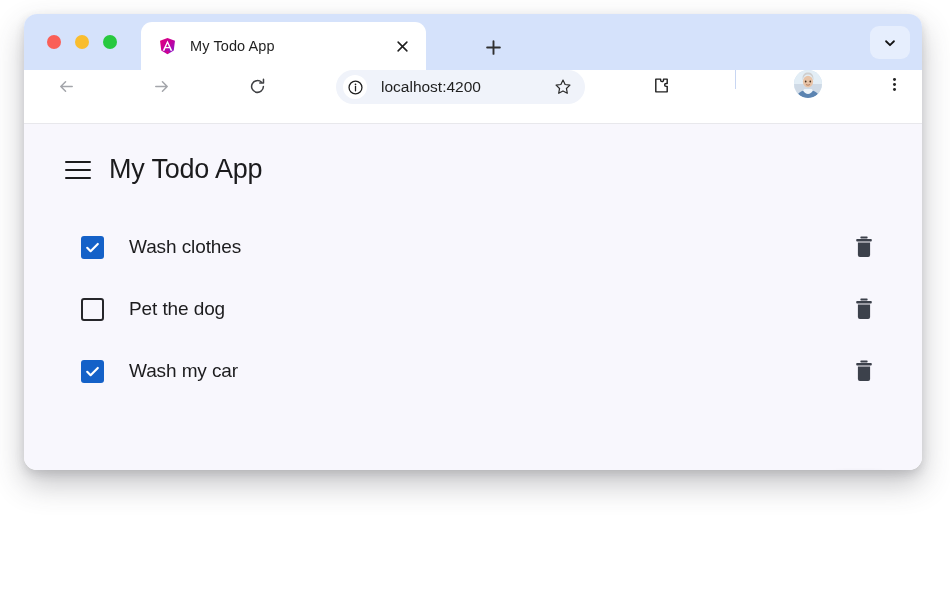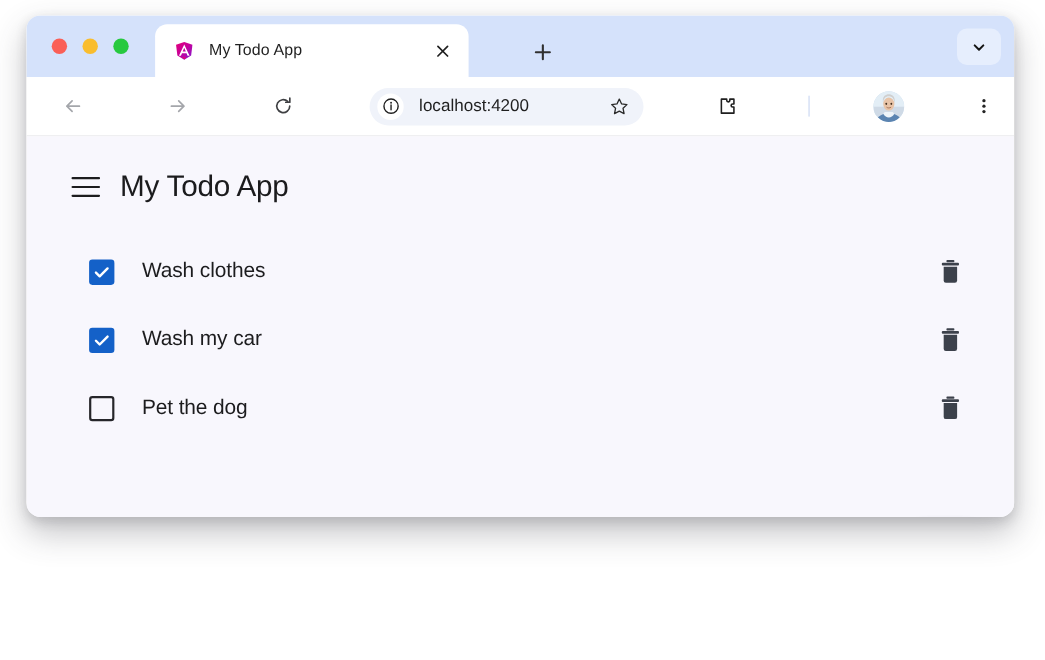--- a/index.html
+++ b/index.html
@@ -109,21 +109,20 @@
     display: flex; align-items: center; justify-content: center;
     color: #1c1c1c;
   }
 
   
   .toolbar {
     position: relative;
     height: 54px;
     background: #ffffff;
     display: flex;
-    align-items: center;
     padding: 0 14px 0 26px;
     border-bottom: 1px solid #e8e8ec;
     gap: 45px;
   }
   .nav-btn {
     width: 32px; height: 32px;
     display: flex; align-items: center; justify-content: center;
     border-radius: 50%;
     flex: 0 0 auto;
   }
@@ -433,47 +432,47 @@
           <span class="delete-btn">
             <svg width="22" height="24" viewBox="0 0 22 24">
               <rect x="7.4" y="1.4" width="7.2" height="2.1" rx="0.7" fill="#3c414b"></rect>
               <rect x="3.2" y="3.9" width="15.6" height="2.5" rx="0.9" fill="#3c414b"></rect>
               <path d="M4.9 7.4h12.2v12.6a2 2 0 0 1-2 2H6.9a2 2 0 0 1-2-2Z" fill="#3c414b"></path>
             </svg>
           </span>
         </div>
 
         <div class="todo-row">
+          <span class="checkbox unchecked"></span>
+          <span class="todo-label">Pet the dog</span>
+          <span class="delete-btn">
+            <svg width="22" height="24" viewBox="0 0 22 24">
+              <rect x="7.4" y="1.4" width="7.2" height="2.1" rx="0.7" fill="#3c414b"></rect>
+              <rect x="3.2" y="3.9" width="15.6" height="2.5" rx="0.9" fill="#3c414b"></rect>
+              <path d="M4.9 7.4h12.2v12.6a2 2 0 0 1-2 2H6.9a2 2 0 0 1-2-2Z" fill="#3c414b"></path>
+            </svg>
+          </span>
+        </div>
+
+        <div class="todo-row">
           <span class="checkbox checked">
             <svg width="17" height="17" viewBox="0 0 18 18">
               <path d="M3.4 9.3 7 12.9 14.6 5.3" stroke="#ffffff" stroke-width="2.3" fill="none" stroke-linecap="round" stroke-linejoin="round"></path>
             </svg>
           </span>
           <span class="todo-label">Wash my car</span>
           <span class="delete-btn">
             <svg width="22" height="24" viewBox="0 0 22 24">
               <rect x="7.4" y="1.4" width="7.2" height="2.1" rx="0.7" fill="#3c414b"></rect>
               <rect x="3.2" y="3.9" width="15.6" height="2.5" rx="0.9" fill="#3c414b"></rect>
               <path d="M4.9 7.4h12.2v12.6a2 2 0 0 1-2 2H6.9a2 2 0 0 1-2-2Z" fill="#3c414b"></path>
             </svg>
           </span>
         </div>
 
-        <div class="todo-row">
-          <span class="checkbox unchecked"></span>
-          <span class="todo-label">Pet the dog</span>
-          <span class="delete-btn">
-            <svg width="22" height="24" viewBox="0 0 22 24">
-              <rect x="7.4" y="1.4" width="7.2" height="2.1" rx="0.7" fill="#3c414b"></rect>
-              <rect x="3.2" y="3.9" width="15.6" height="2.5" rx="0.9" fill="#3c414b"></rect>
-              <path d="M4.9 7.4h12.2v12.6a2 2 0 0 1-2 2H6.9a2 2 0 0 1-2-2Z" fill="#3c414b"></path>
-            </svg>
-          </span>
-        </div>
-
       </div>
 
       <div class="fab">
         <span>
           <svg width="26" height="26" viewBox="0 0 26 26">
             <path d="M13 3.4v19.2M3.4 13h19.2" stroke="#101b33" stroke-width="2.6" stroke-linecap="round"></path>
           </svg>
         </span>
       </div>
 

